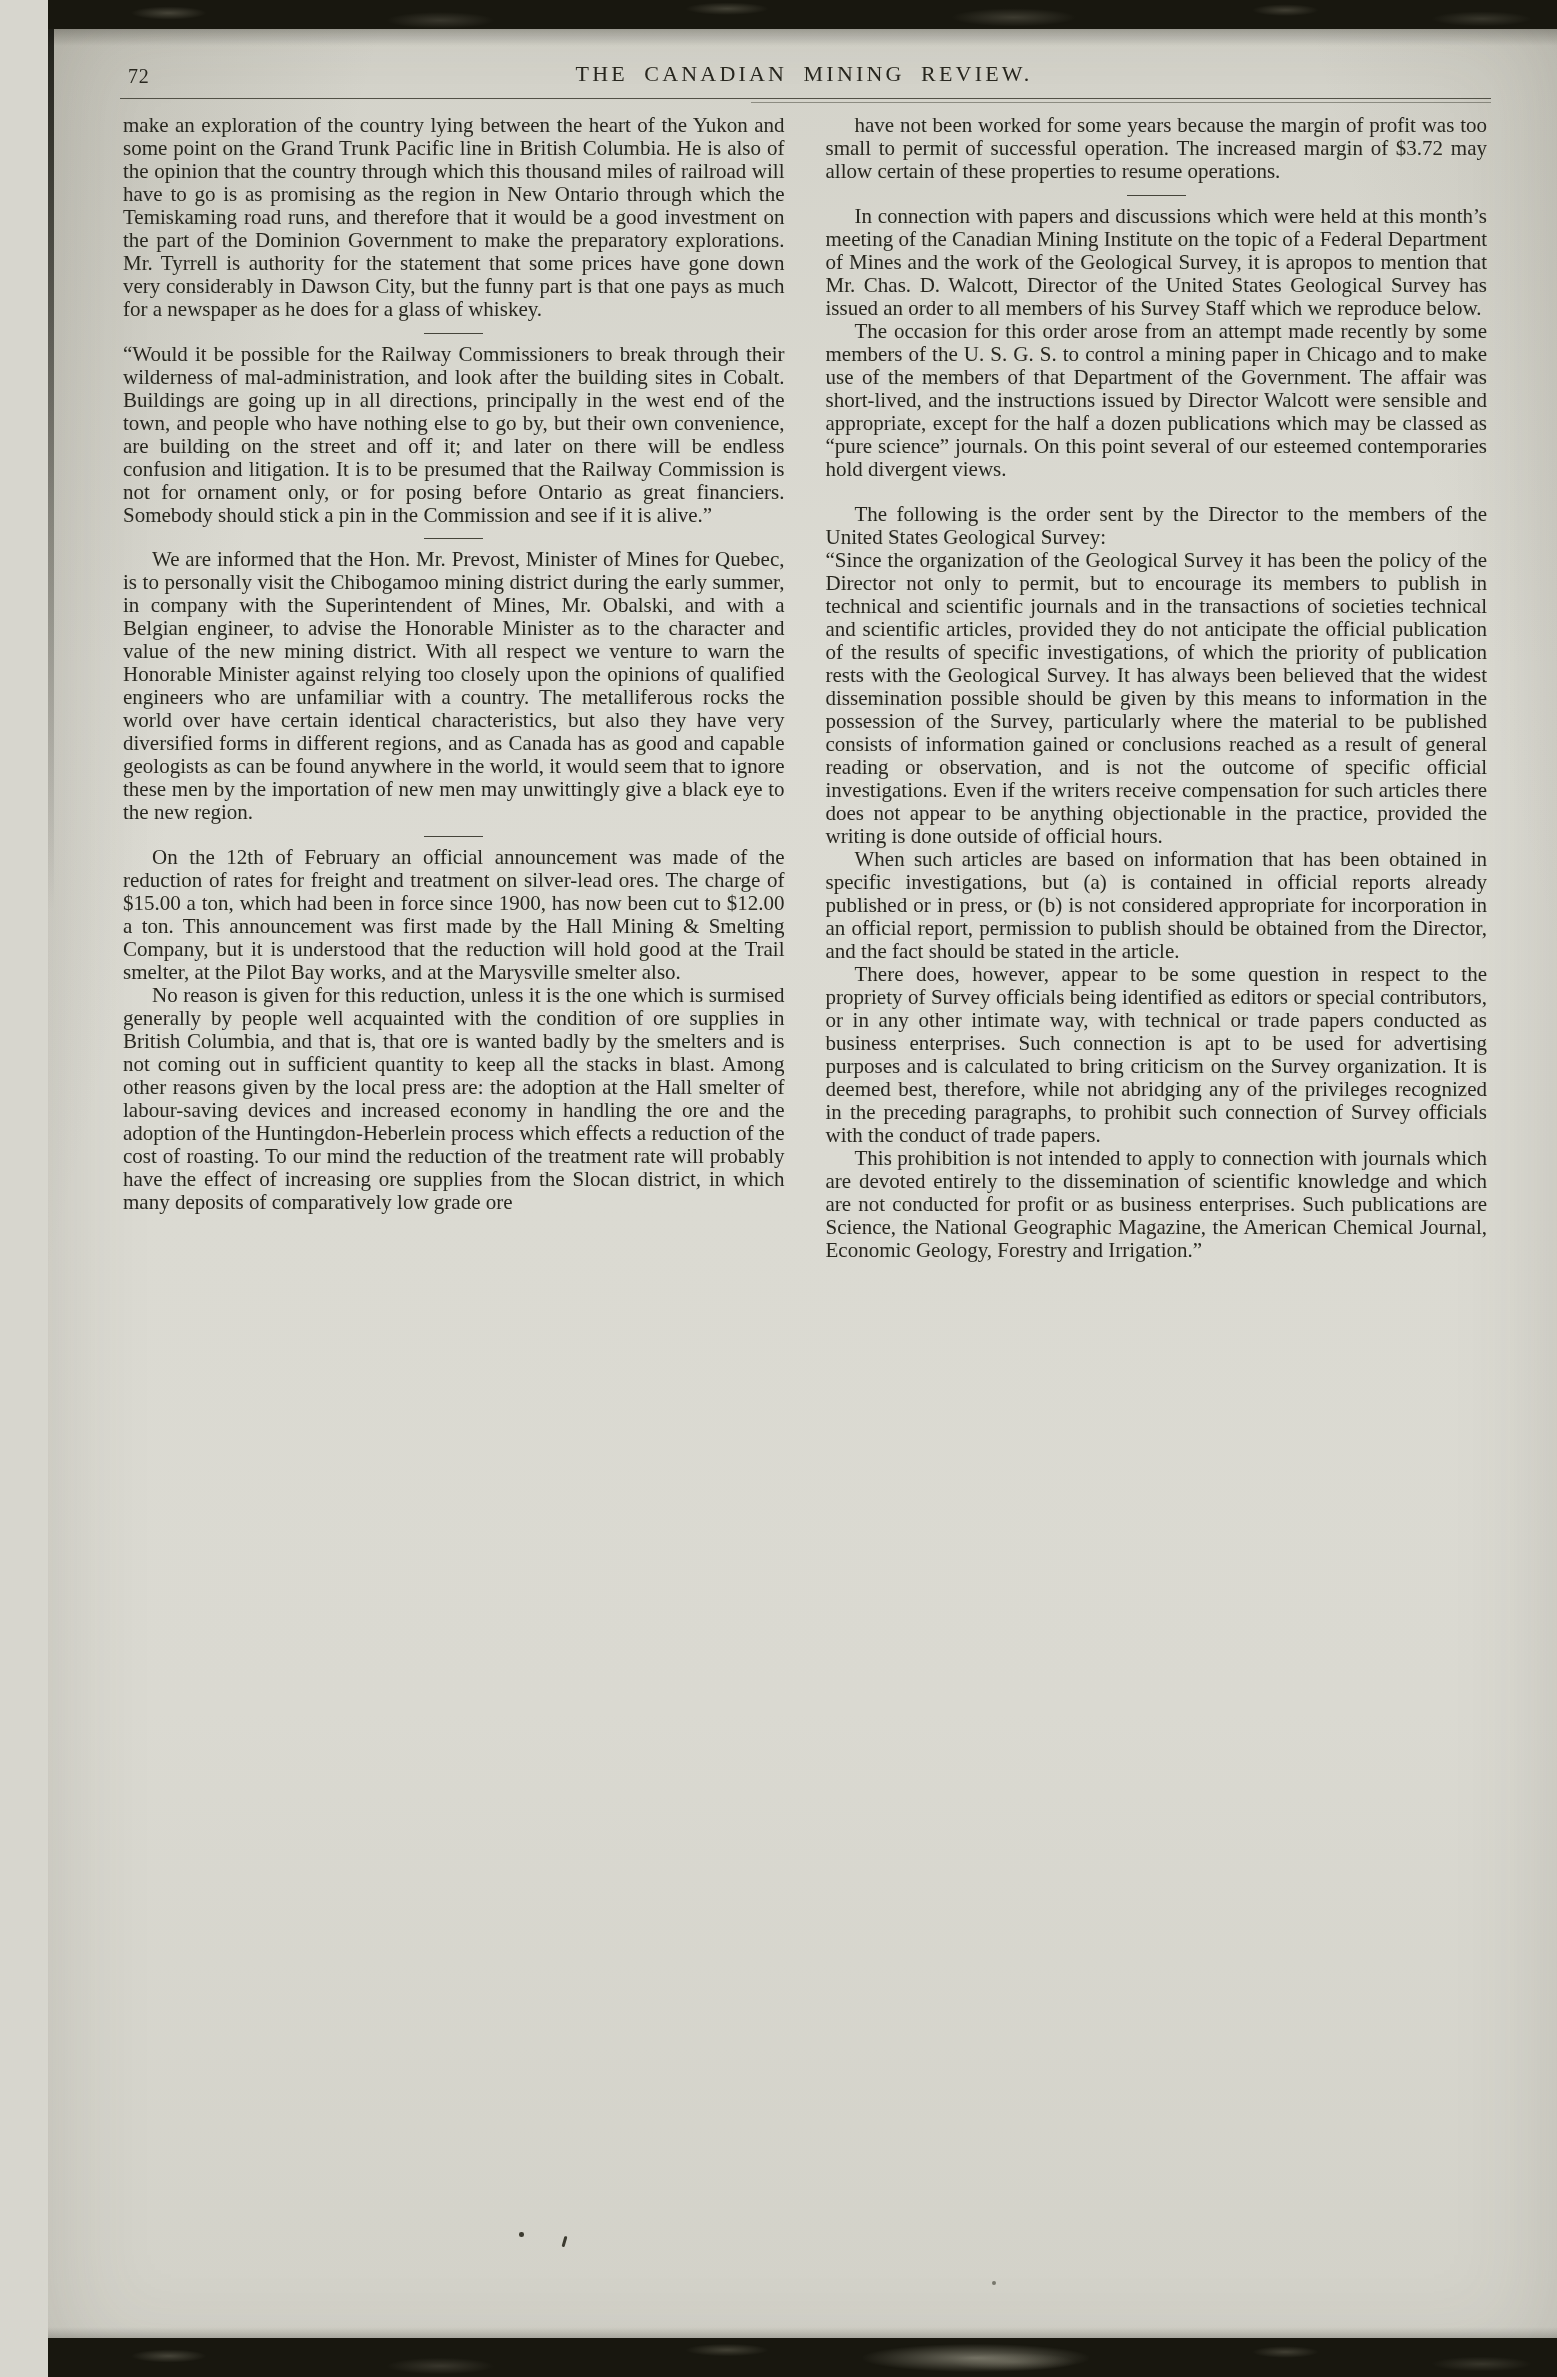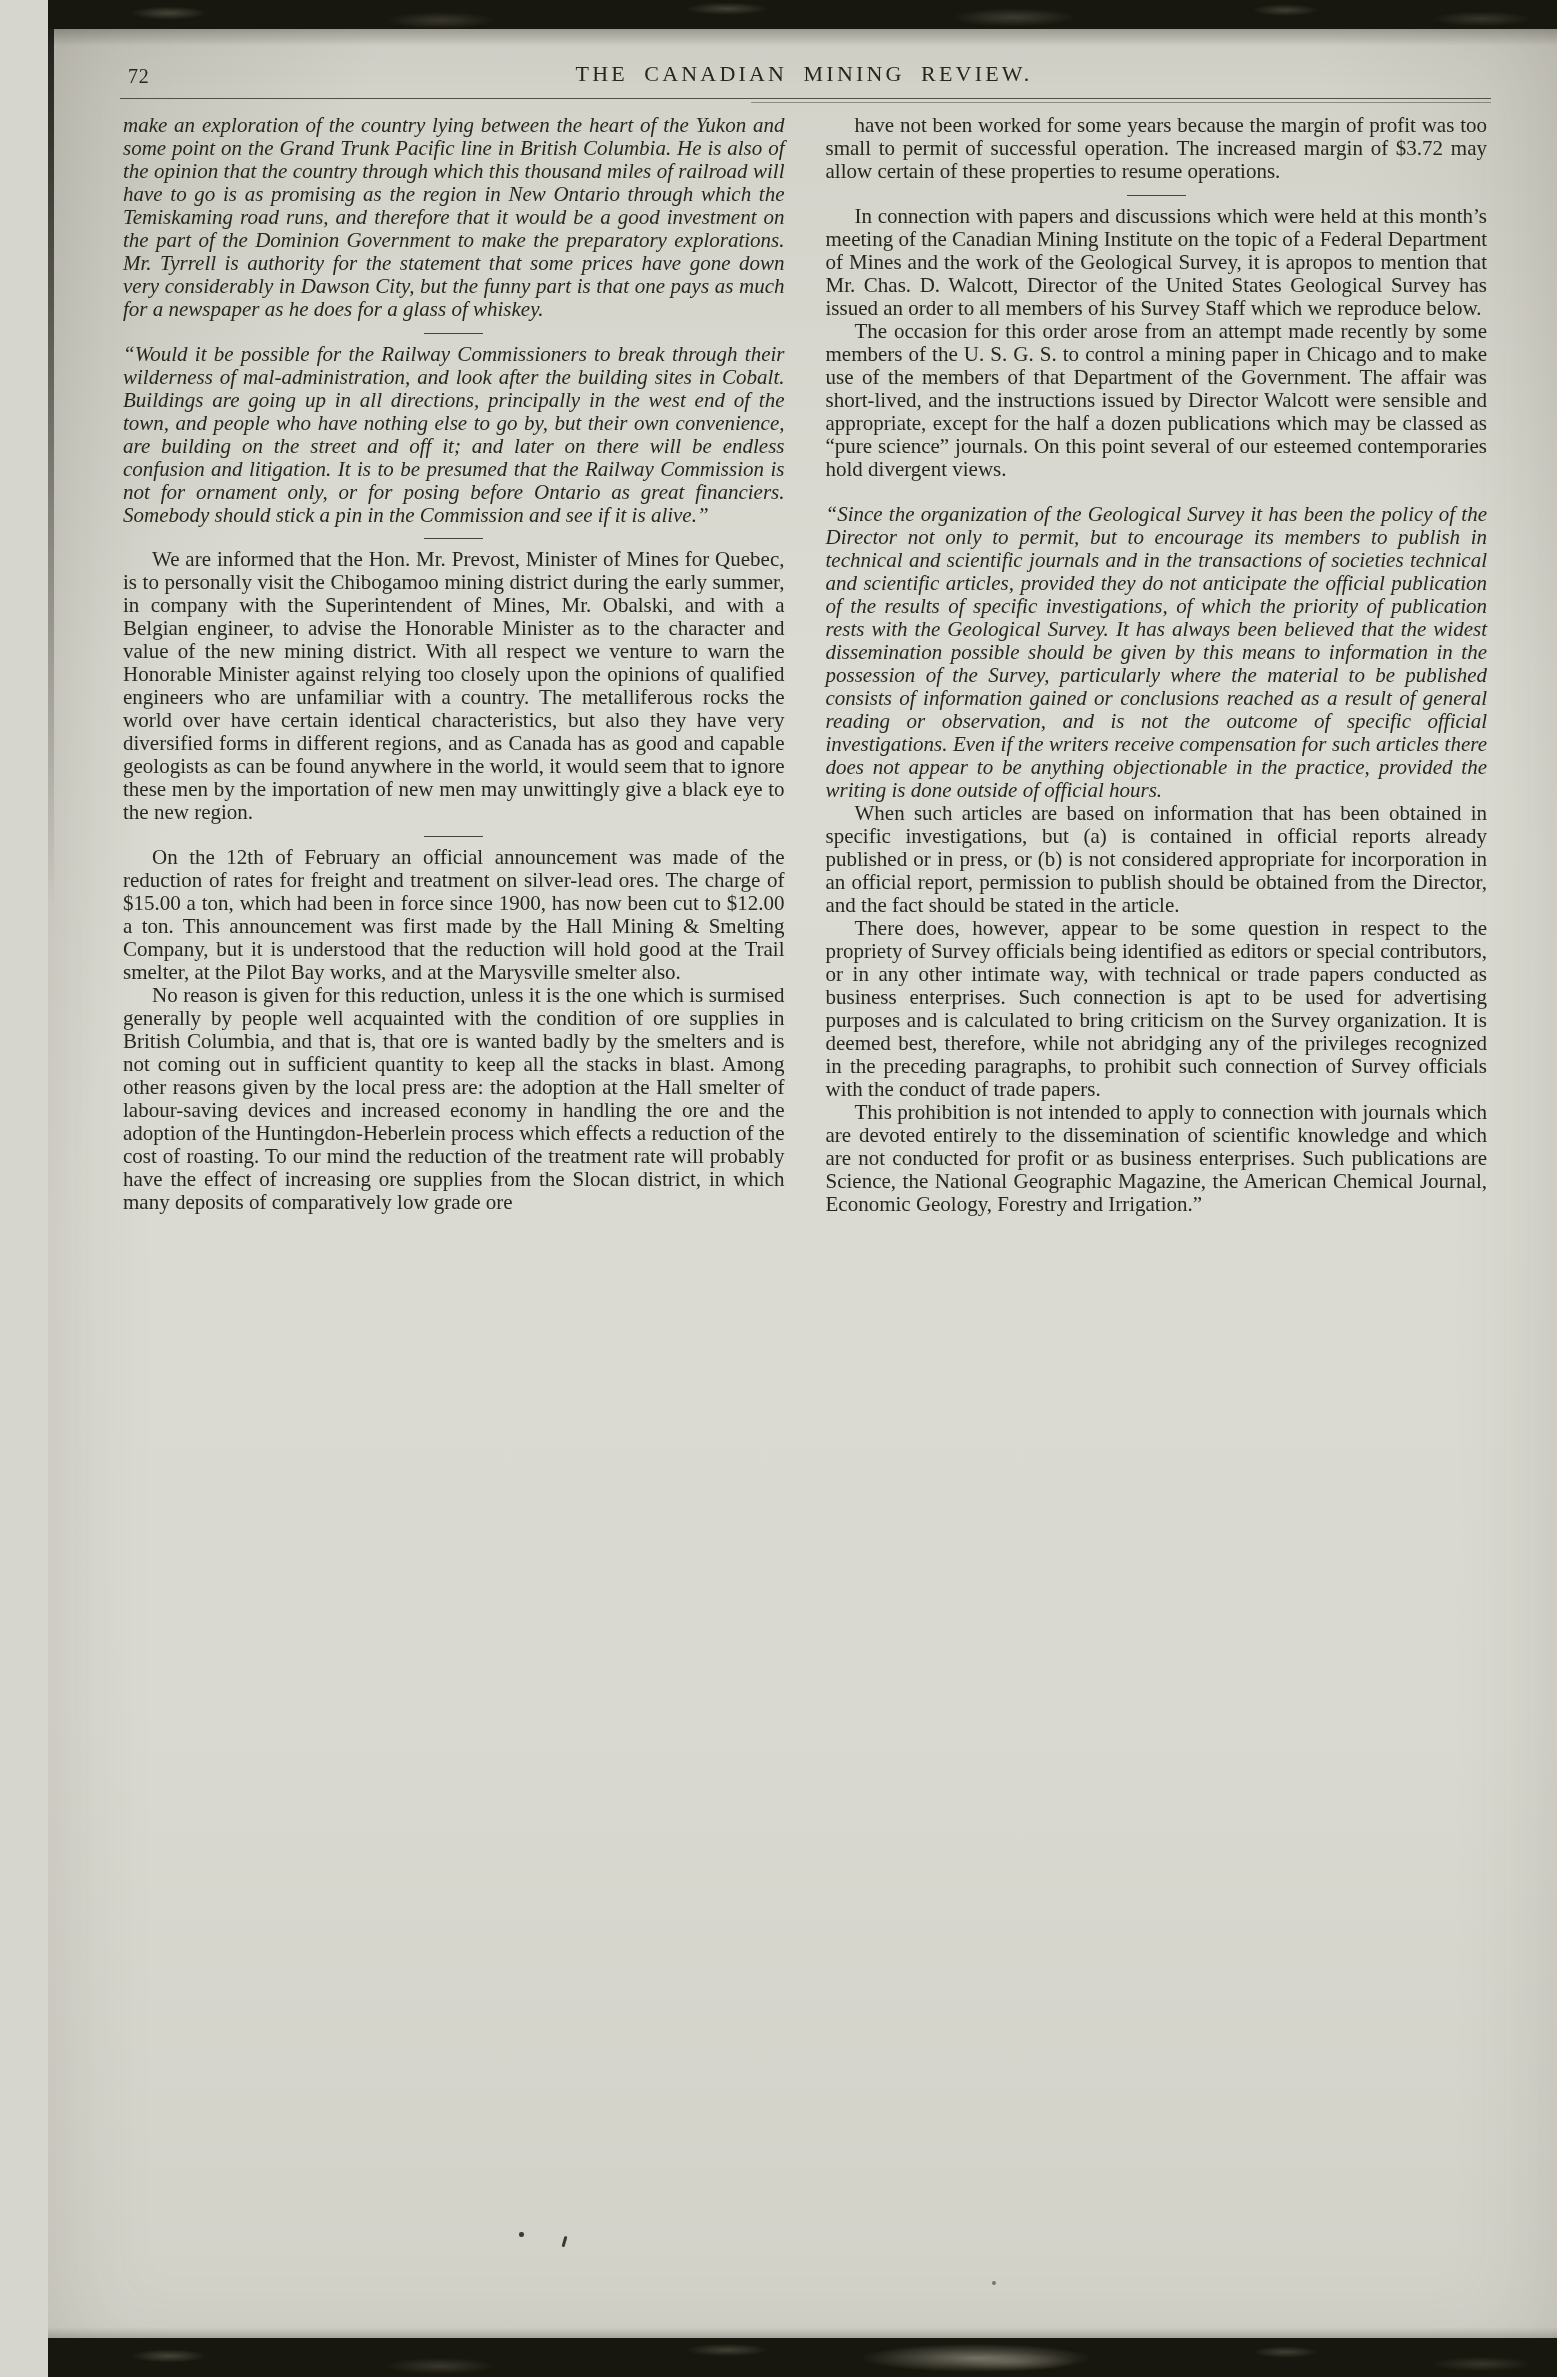--- a/index.html
+++ b/index.html
@@ -69,21 +69,21 @@
     content:""; display:block; margin-left:46%; margin-top:2.6px;
     border-top:1.3px solid rgba(81,80,70,.55);
   }
 
   .columns {
     position:absolute; top:114px; left:75px; right:70px;
     display:flex; gap:41px;
   }
   .column { flex:1 1 0; font-size:21px; line-height:23px; text-align:justify; }
   .column p { text-indent:29px; }
-  .column p.no-indent { text-indent:0;font-style:italic; }
+  .column p.no-indent { text-indent:0; }
   .divider { width:59px; border-top:1.9px solid #45443a; margin:11.5px auto 9px; }
   .spacer { height:22px; }
 </style>
 </head>
 <body>
 
 <div class="page">
 
   <div class="scan-band top"></div>
   <div class="scan-edge-left"></div>
@@ -117,20 +117,21 @@
         <article class="article">
           <p>have not been worked for some years because the margin of profit was too small to permit of successful operation. The increased margin of $3.72 may allow certain of these properties to resume operations.</p>
         </article>
         <div class="divider"></div>
         <article class="article">
           <p>In connection with papers and discussions which were held at this month’s meeting of the Canadian Mining Institute on the topic of a Federal Department of Mines and the work of the Geological Survey, it is apropos to mention that Mr. Chas. D. Walcott, Director of the United States Geological Survey has issued an order to all members of his Survey Staff which we reproduce below.</p>
           <p>The occasion for this order arose from an attempt made recently by some members of the U. S. G. S. to control a mining paper in Chicago and to make use of the members of that Department of the Government. The affair was short-lived, and the instructions issued by Director Walcott were sensible and appropriate, except for the half a dozen publications which may be classed as “pure science” journals. On this point several of our esteemed contemporaries hold divergent views.</p>
         </article>
         <div class="spacer"></div>
         <article class="article">
+          <p>The following is the order sent by the Director to the members of the United States Geological Survey:</p>
           <p class="no-indent">“Since the organization of the Geological Survey it has been the policy of the Director not only to permit, but to encourage its members to publish in technical and scientific journals and in the transactions of societies technical and scientific articles, provided they do not anticipate the official publication of the results of specific investigations, of which the priority of publication rests with the Geological Survey. It has always been believed that the widest dissemination possible should be given by this means to information in the possession of the Survey, particularly where the material to be published consists of information gained or conclusions reached as a result of general reading or observation, and is not the outcome of specific official investigations. Even if the writers receive compensation for such articles there does not appear to be anything objectionable in the practice, provided the writing is done outside of official hours.</p>
           <p>When such articles are based on information that has been obtained in specific investigations, but (a) is contained in official reports already published or in press, or (b) is not considered appropriate for incorporation in an official report, permission to publish should be obtained from the Director, and the fact should be stated in the article.</p>
           <p>There does, however, appear to be some question in respect to the propriety of Survey officials being identified as editors or special contributors, or in any other intimate way, with technical or trade papers conducted as business enterprises. Such connection is apt to be used for advertising purposes and is calculated to bring criticism on the Survey organization. It is deemed best, therefore, while not abridging any of the privileges recognized in the preceding paragraphs, to prohibit such connection of Survey officials with the conduct of trade papers.</p>
           <p>This prohibition is not intended to apply to connection with journals which are devoted entirely to the dissemination of scientific knowledge and which are not conducted for profit or as business enterprises. Such publications are Science, the National Geographic Magazine, the American Chemical Journal, Economic Geology, Forestry and Irrigation.”</p>
         </article>
       </section>
   </main>
 
   <div class="speck s1"></div>
   <div class="speck s2"></div>

